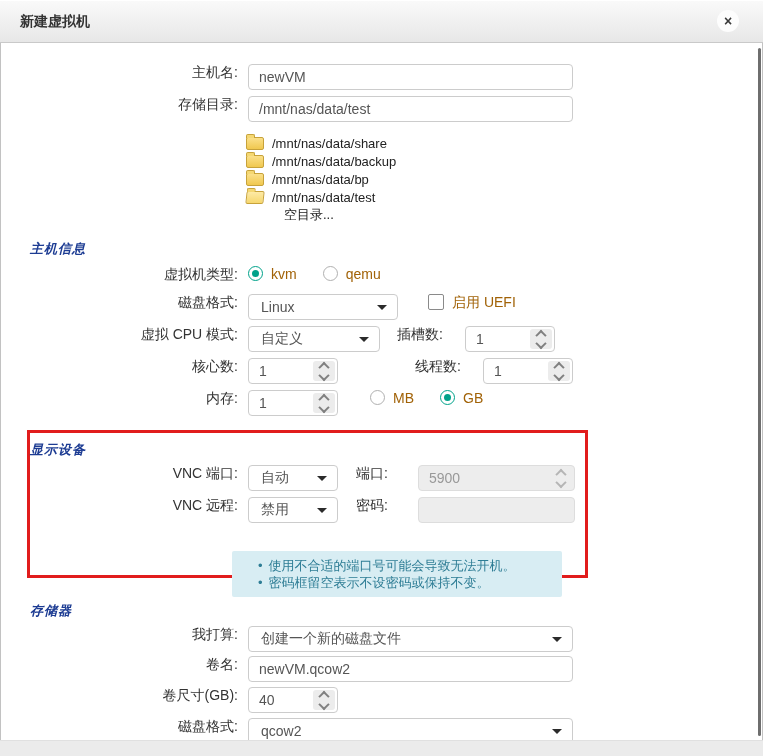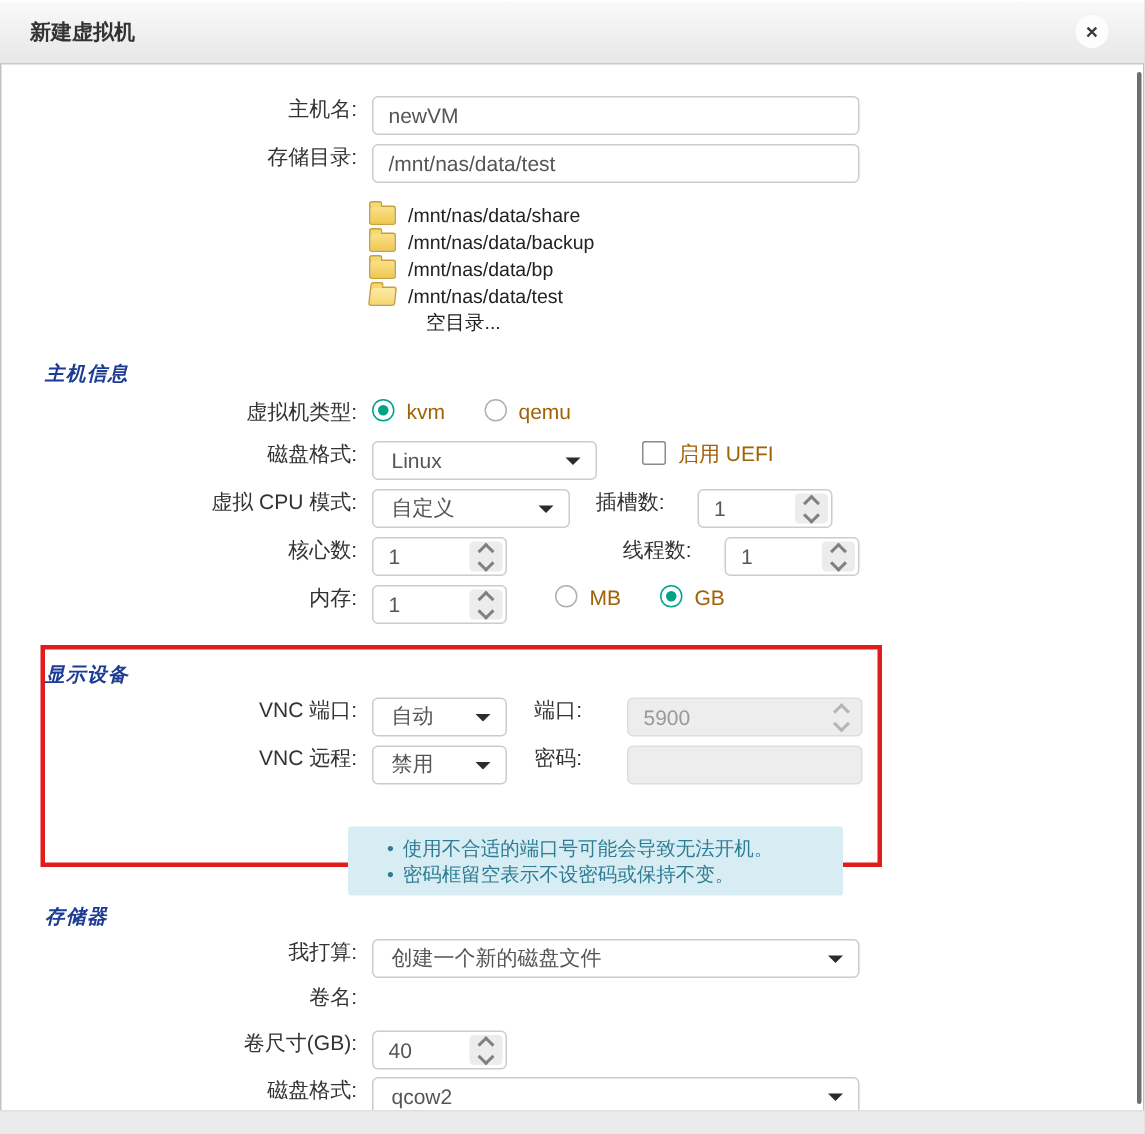--- a/index.html
+++ b/index.html
@@ -274,20 +274,21 @@
 <div class="row" style="top:626px;">
   <div class="lbl">我打算:</div>
   <div class="sel w325">
     <span>创建一个新的磁盘文件</span>
     <span class="arrow"></span>
   </div>
 </div>
 
 <div class="row" style="top:656px;">
   <div class="lbl">卷名:</div>
+  <input class="input w325" value="newVM.qcow2" style="">
 </div>
 
 <div class="row" style="top:687px;">
   <div class="lbl">卷尺寸(GB):</div>
   <div class="spin">
     <input class="input" value="40" style="">
     <span class="spin-btn">
         <span class="chev up"></span>
         <span class="chev dn"></span>
       </span>

